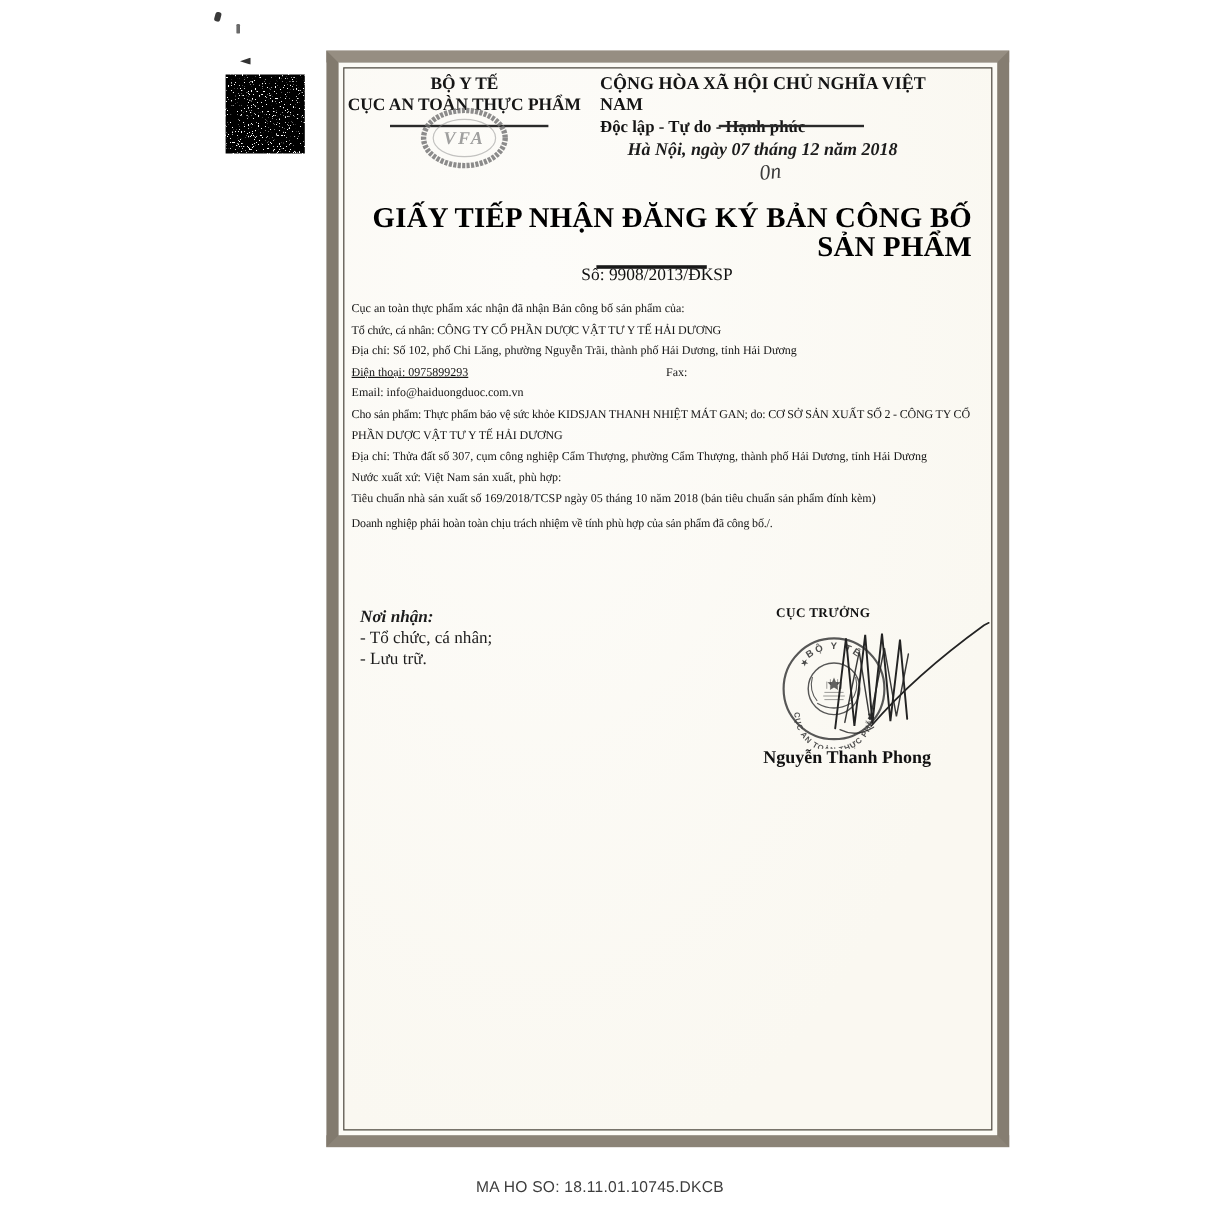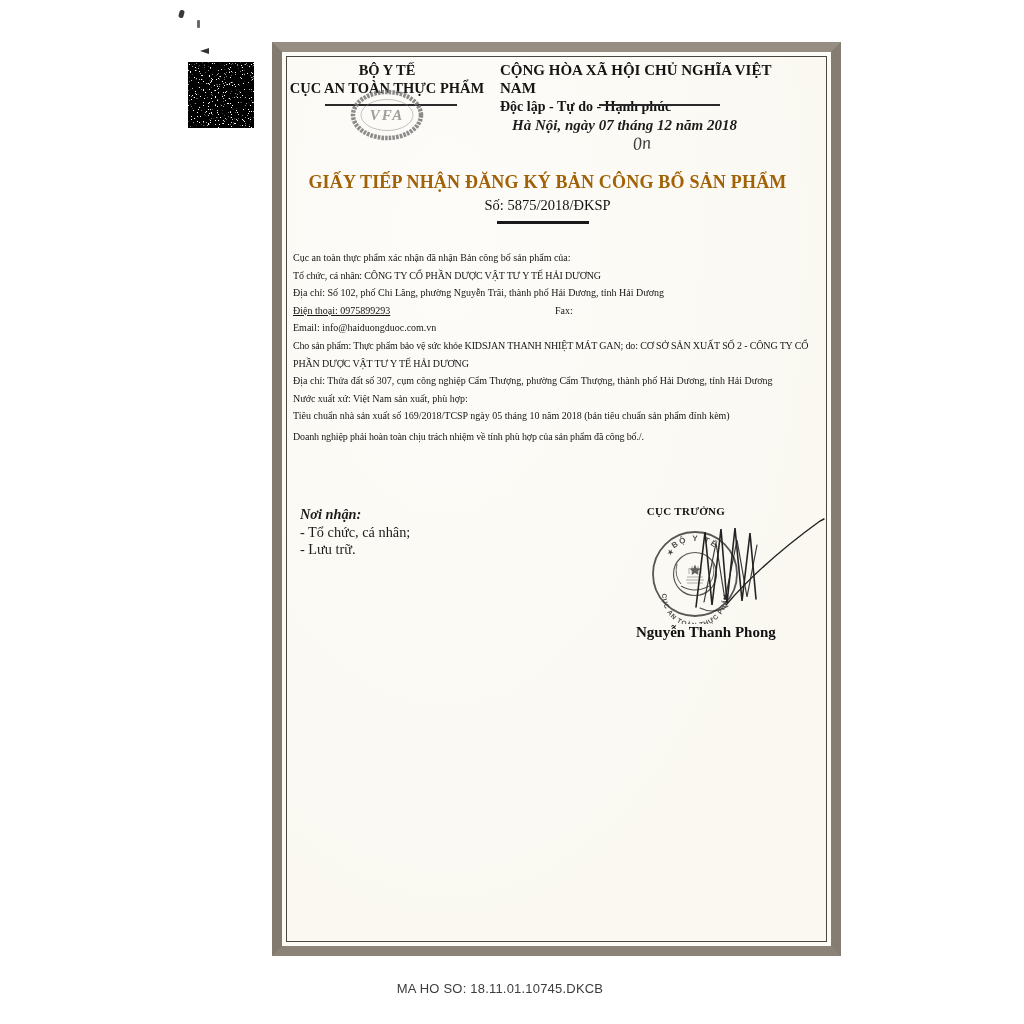--- a/index.html
+++ b/index.html
@@ -16,27 +16,27 @@
     box-shadow:inset 0 0 0 4px #fcfbf6, inset 0 0 0 5px #4d483f;
   }
   
   .hdr-left{left:287px;top:61px;width:200px;text-align:center;font-weight:bold;
     font-size:14.5px;line-height:18px;color:#161616;}
   .rule-left{left:325px;top:104px;width:132px;height:2px;background:#2a2a2a;}
   .hdr-right{left:500px;top:61px;width:310px;font-weight:bold;color:#141414;}
   .hdr-right .l1{font-size:15px;line-height:18px;}
   .hdr-right .l2{font-size:14px;line-height:18px;margin-top:1px;}
   .rule-right{left:599px;top:104px;width:121px;height:2px;background:#2a2a2a;}
-  .dateline{left:502px;top:117px;width:245px;text-align:center;
+  .dateline{left:513px;top:117px;width:245px;text-align:center;
     font-style:italic;font-weight:bold;font-size:15px;}
   .hand-mark{left:633px;top:133px;font-style:italic;font-size:18px;color:#3b3b3b;
     transform:rotate(-6deg);font-weight:normal;}
   
   .title-wrap{left:285px;top:170px;width:525px;text-align:center;}
-  .doc-title{font-weight:bold;font-size:18px;letter-spacing:.2px;color:#a16207;line-height:24px;}
+  .doc-title{font-weight:bold;font-size:24px;letter-spacing:.2px;color:#000000;line-height:24px;text-align:right;}
   .doc-number{font-size:14.5px;margin-top:3px;color:#111;}
   .rule-title{left:497px;top:221px;width:92px;height:2.5px;background:#191919;}
   
   .body-text{left:293px;top:249px;width:537px;font-size:10px;line-height:17.6px;color:#151515;}
   .body-text p{margin:0;}
   .tight{letter-spacing:-0.15px;}
   .gap-top{margin-top:3px !important;}
   .phone-row span.ph{display:inline-block;width:262px;text-decoration:underline;}
   
   .recipients{left:300px;top:506px;font-size:14.3px;line-height:17.5px;}
@@ -91,21 +91,21 @@
   <div class="l1">CỘNG HÒA XÃ HỘI CHỦ NGHĨA VIỆT NAM</div>
   <div class="l2">Độc lập - Tự do - Hạnh phúc</div>
 </div>
 <div class="abs rule-right"></div>
 
 <div class="abs dateline">Hà Nội, ngày 07 tháng 12 năm 2018</div>
 <div class="abs hand-mark">0n</div>
 
 <div class="abs title-wrap">
   <div class="doc-title">GIẤY TIẾP NHẬN ĐĂNG KÝ BẢN CÔNG BỐ SẢN PHẨM</div>
-  <div class="doc-number">Số: 5875/2018/ĐKSP</div>
+  <div class="doc-number">Số: 9908/2013/ĐKSP</div>
 </div>
 <div class="abs rule-title"></div>
 
 <div class="abs body-text">
   <p>Cục an toàn thực phẩm xác nhận đã nhận Bản công bố sản phẩm của:</p>
   <p class="tight">Tổ chức, cá nhân: CÔNG TY CỔ PHẦN DƯỢC VẬT TƯ Y TẾ HẢI DƯƠNG</p>
   <p>Địa chỉ: Số 102, phố Chi Lăng, phường Nguyễn Trãi, thành phố Hải Dương, tỉnh Hải Dương</p>
   <p class="phone-row"><span class="ph">Điện thoại: 0975899293</span><span>Fax:</span></p>
   <p>Email: info@haiduongduoc.com.vn</p>
   <p class="tight">Cho sản phẩm: Thực phẩm bảo vệ sức khỏe  KIDSJAN THANH NHIỆT MÁT GAN; do: CƠ SỞ SẢN XUẤT SỐ 2 - CÔNG TY CỔ PHẦN DƯỢC VẬT TƯ Y TẾ HẢI DƯƠNG</p>

